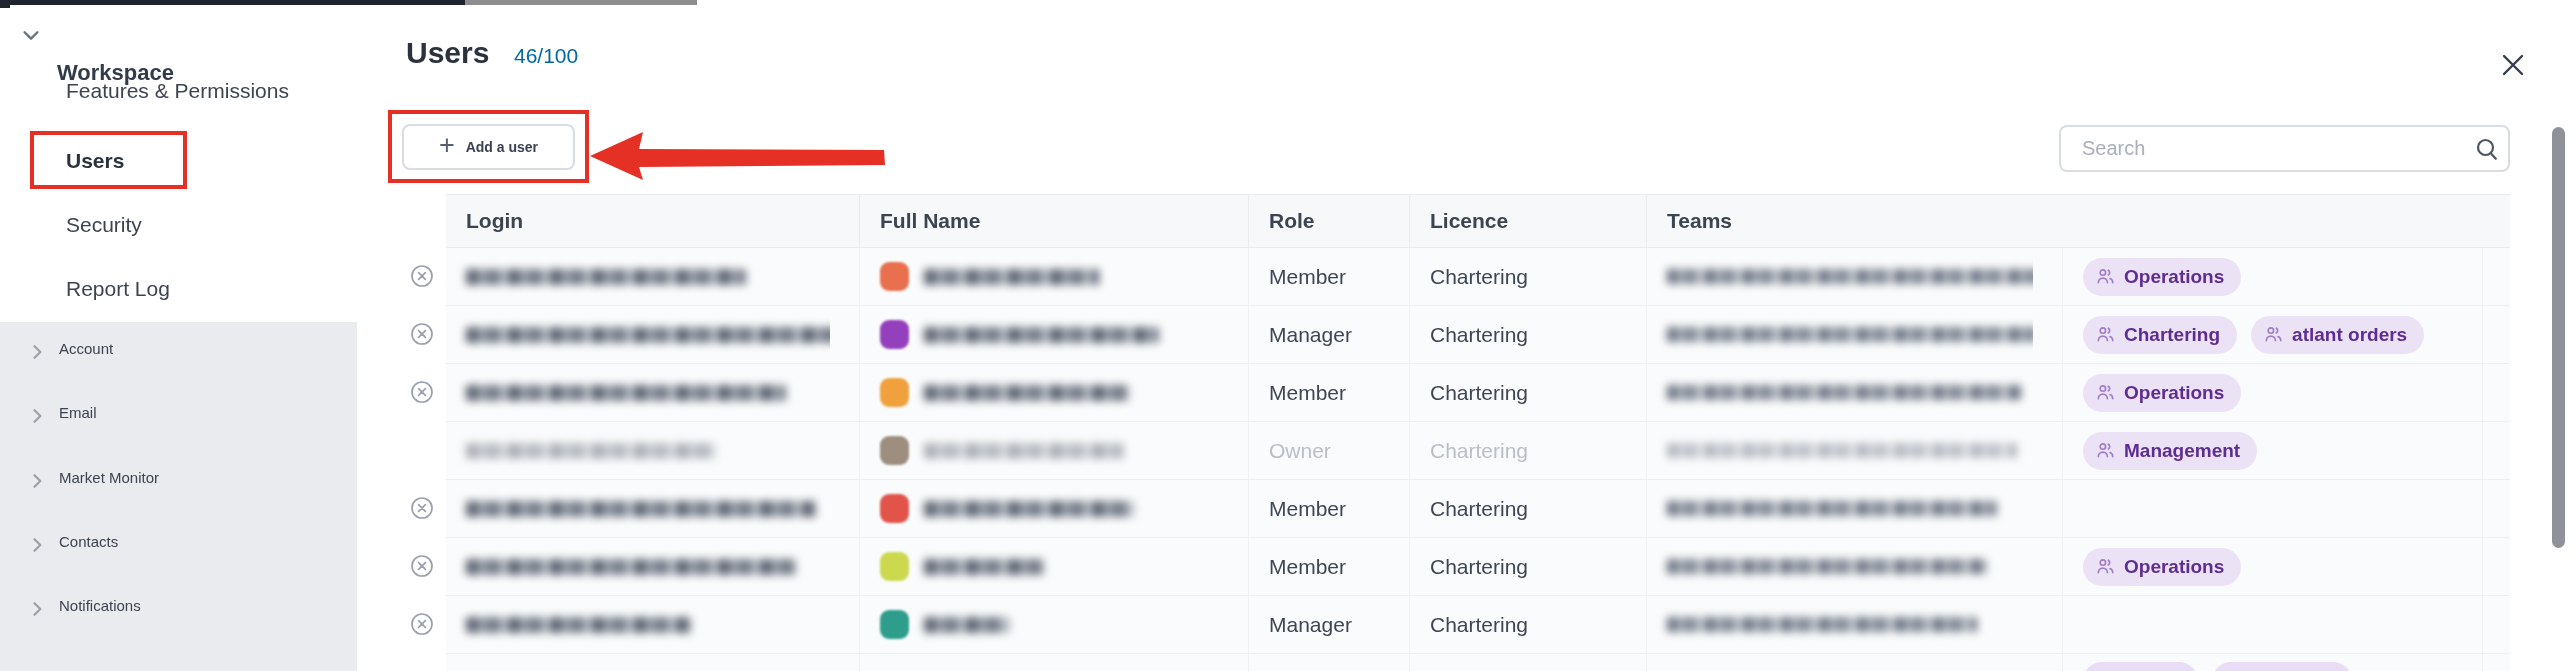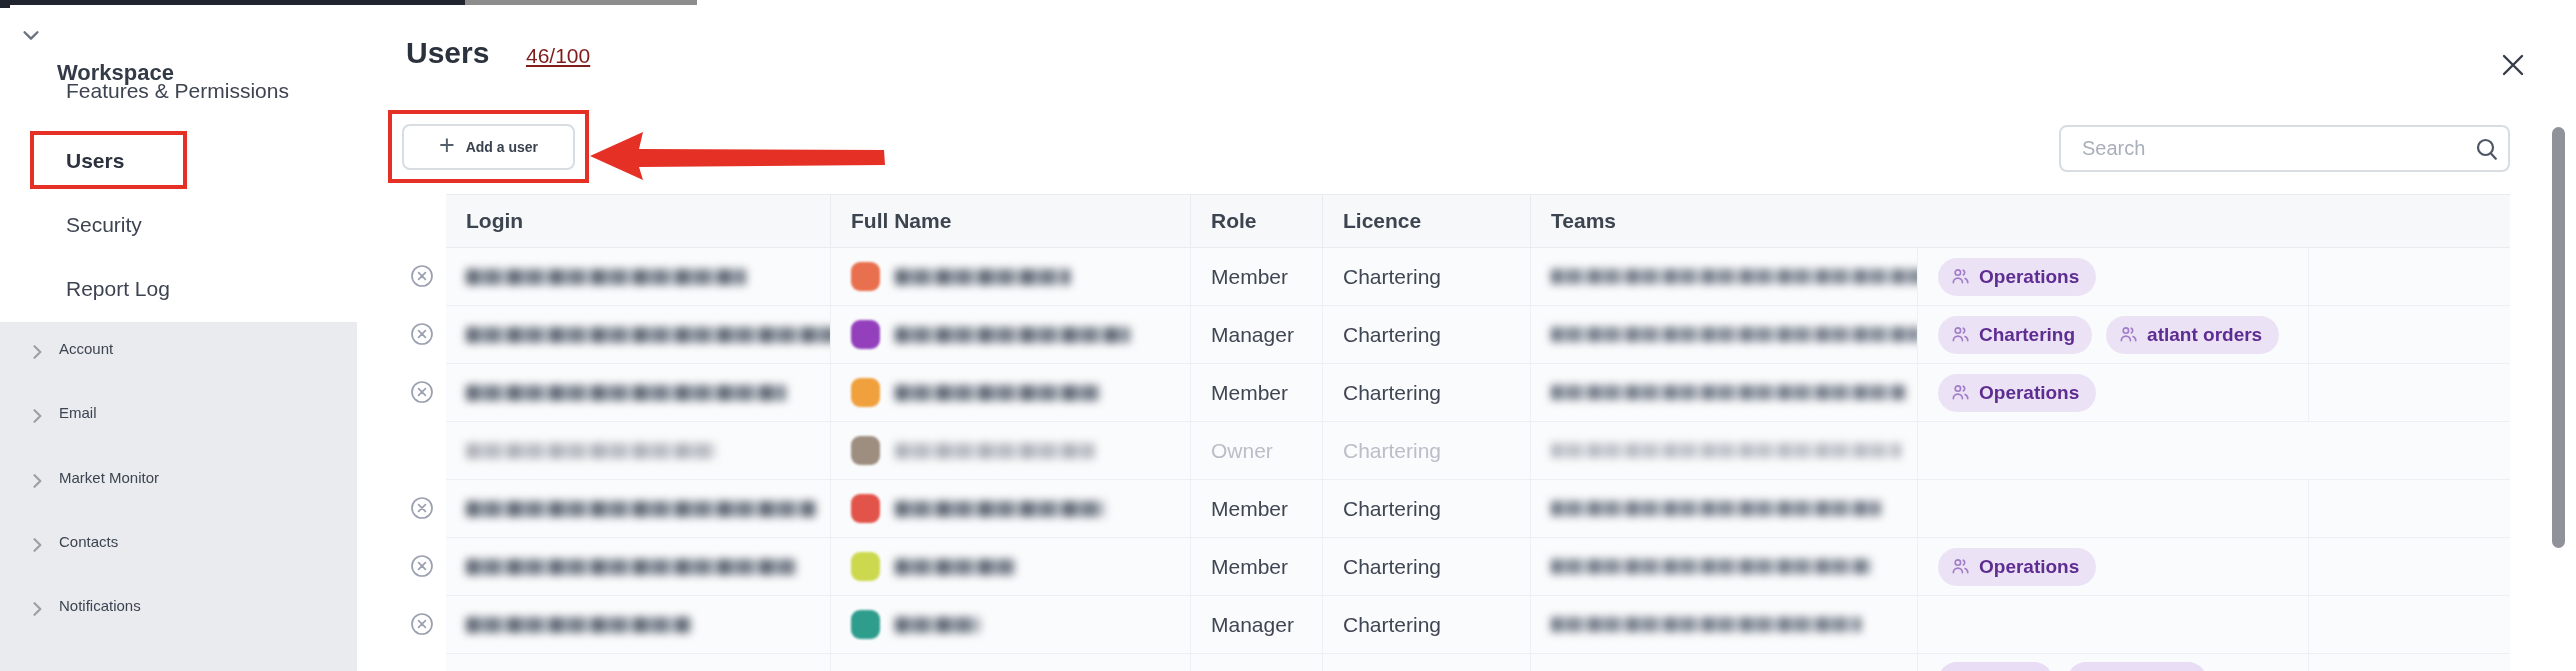--- a/index.html
+++ b/index.html
@@ -22,42 +22,42 @@
   .it-fp{top:79px}.it-users{top:149px}.it-sec{top:213px}.it-rep{top:277px}
   .redbox-users{position:absolute;left:30px;top:131px;width:157px;height:58px;border:4px solid #e53026;box-sizing:border-box;}
   .sb-group{position:absolute;left:0;top:322px;width:357px;height:350px;background:#e9ebee;}
   .sb-gitem{position:absolute;left:59px;font-size:15px;color:#3d4451;cursor:pointer;white-space:nowrap;}
   .g0{top:18px}.g1{top:82px}.g2{top:147px}.g3{top:211px}.g4{top:275px}
   .sb-gchev{position:absolute;left:27px;width:20px;height:20px;}
   .c0{top:20px}.c1{top:84px}.c2{top:149px}.c3{top:213px}.c4{top:277px}
 
   
   .page-title{position:absolute;left:406px;top:36px;font-size:30px;font-weight:700;color:#2b323d;}
-  .page-count{position:absolute;left:526px;top:44px;font-size:21px;color:#7f1d1d;text-decoration:underline;}
+  .page-count{position:absolute;left:514px;top:44px;font-size:21px;color:#0369a1;}
   .close-btn{position:absolute;left:2496px;top:48px;width:34px;height:34px;border:0;background:transparent;padding:0;cursor:pointer;}
   .add-btn{position:absolute;left:402px;top:124px;width:173px;height:46px;background:#fff;
     border:2px solid #d8dce3;border-radius:8px;box-sizing:border-box;cursor:pointer;
     display:flex;align-items:center;justify-content:center;gap:11px;}
   .add-plus{font-size:27px;line-height:1;color:#555e6b;font-weight:400;margin-top:-3px;}
   .add-label{font-size:14px;font-weight:700;color:#3a4250;}
   .redbox-add{position:absolute;left:388px;top:110px;width:201px;height:73px;border:4px solid #e53026;box-sizing:border-box;}
   .red-arrow{position:absolute;left:587px;top:124px;}
 
   .search-box{position:absolute;left:2059px;top:125px;width:451px;height:47px;box-sizing:border-box;
     border:2px solid #d8dce3;border-radius:8px;background:#fff;display:flex;align-items:center;padding:0 8px 0 19px;}
   .search-input{flex:1;border:0;outline:none;font-size:20px;color:#3f4653;background:transparent;font-family:"Liberation Sans",sans-serif;}
   .search-input::placeholder{color:#a9afbb;}
   .scroll-thumb{position:absolute;left:2552px;top:127px;width:13px;height:421px;border-radius:7px;background:#8f9299;}
 
   
   .table{position:absolute;left:398px;top:194px;}
   .thead,.trow{display:flex;}
   .del-col{width:48px;flex:none;}
   .del-cell{width:48px;flex:none;display:flex;align-items:center;justify-content:center;}
-  .hgrid,.tgrid{display:grid;grid-template-columns:384px 360px 132px 208px 387px 391px 204px;width:2064px;box-sizing:border-box;}
+  .hgrid,.tgrid{display:grid;grid-template-columns:384px 360px 132px 208px 387px 391px 204px;width:2064px;box-sizing:border-box;gap:29px;}
   .hgrid{height:54px;background:#f6f8fa;border-top:1px solid #e9ebef;border-bottom:1px solid #e9ebef;}
   .hcell{display:flex;align-items:center;padding-left:20px;font-size:21px;font-weight:700;color:#3c4450;border-left:1px solid #e9ebef;}
   .hcell:first-child{border-left:0;}
   .trow{height:58px;}
   .tgrid{background:#fafbfc;border-bottom:1px solid #edeff3;}
   .tcell{display:flex;align-items:center;padding-left:20px;font-size:21px;color:#3f4653;border-left:1px solid #eef0f4;overflow:hidden;white-space:nowrap;}
   .tcell:first-child{border-left:0;}
   .trow.muted .tcell{color:#b9bec8;}
   .trow.muted .redact{opacity:.5;}
   .delbtn{width:26px;height:26px;padding:0;border:0;background:transparent;cursor:pointer;}
@@ -275,20 +275,31 @@
           </div>
           <div class="tcell">
             <span class="avatar" style="background:#9d8e80"></span>
             <span class="redact" style="width:200px"></span>
           </div>
           <div class="tcell">Owner</div>
           <div class="tcell">Chartering</div>
           <div class="tcell">
             <span class="redact rm" style="width:350px"></span>
           </div>
+          <div class="tcell">
+            <span class="badge">
+              <svg width="21" height="21" viewBox="0 0 24 24" fill="none" stroke="#a07cc9" stroke-width="1.9" stroke-linecap="round">
+                <circle cx="9" cy="7.5" r="3.1"></circle>
+                <path d="M3.8 19c0-2.9 2.3-5.2 5.2-5.2s5.2 2.3 5.2 5.2"></path>
+                <path d="M15.2 4.8a3.1 3.1 0 0 1 0 5.4"></path>
+                <path d="M17.2 14.3c1.9.8 3.1 2.6 3.1 4.7"></path>
+              </svg>
+              <span>Management</span>
+            </span>
+          </div>
           <div class="tcell"></div>
         </div>
       </div>
       <div class="trow">
         <div class="del-cell">
           <button class="delbtn"><svg width="24" height="24" viewBox="0 0 24 24" fill="none" stroke="#9aa0b0" stroke-width="1.7" stroke-linecap="round">
               <circle cx="12" cy="12" r="10"></circle>
               <path d="M8.6 8.6l6.8 6.8M15.4 8.6l-6.8 6.8"></path>
             </svg></button>
         </div>

